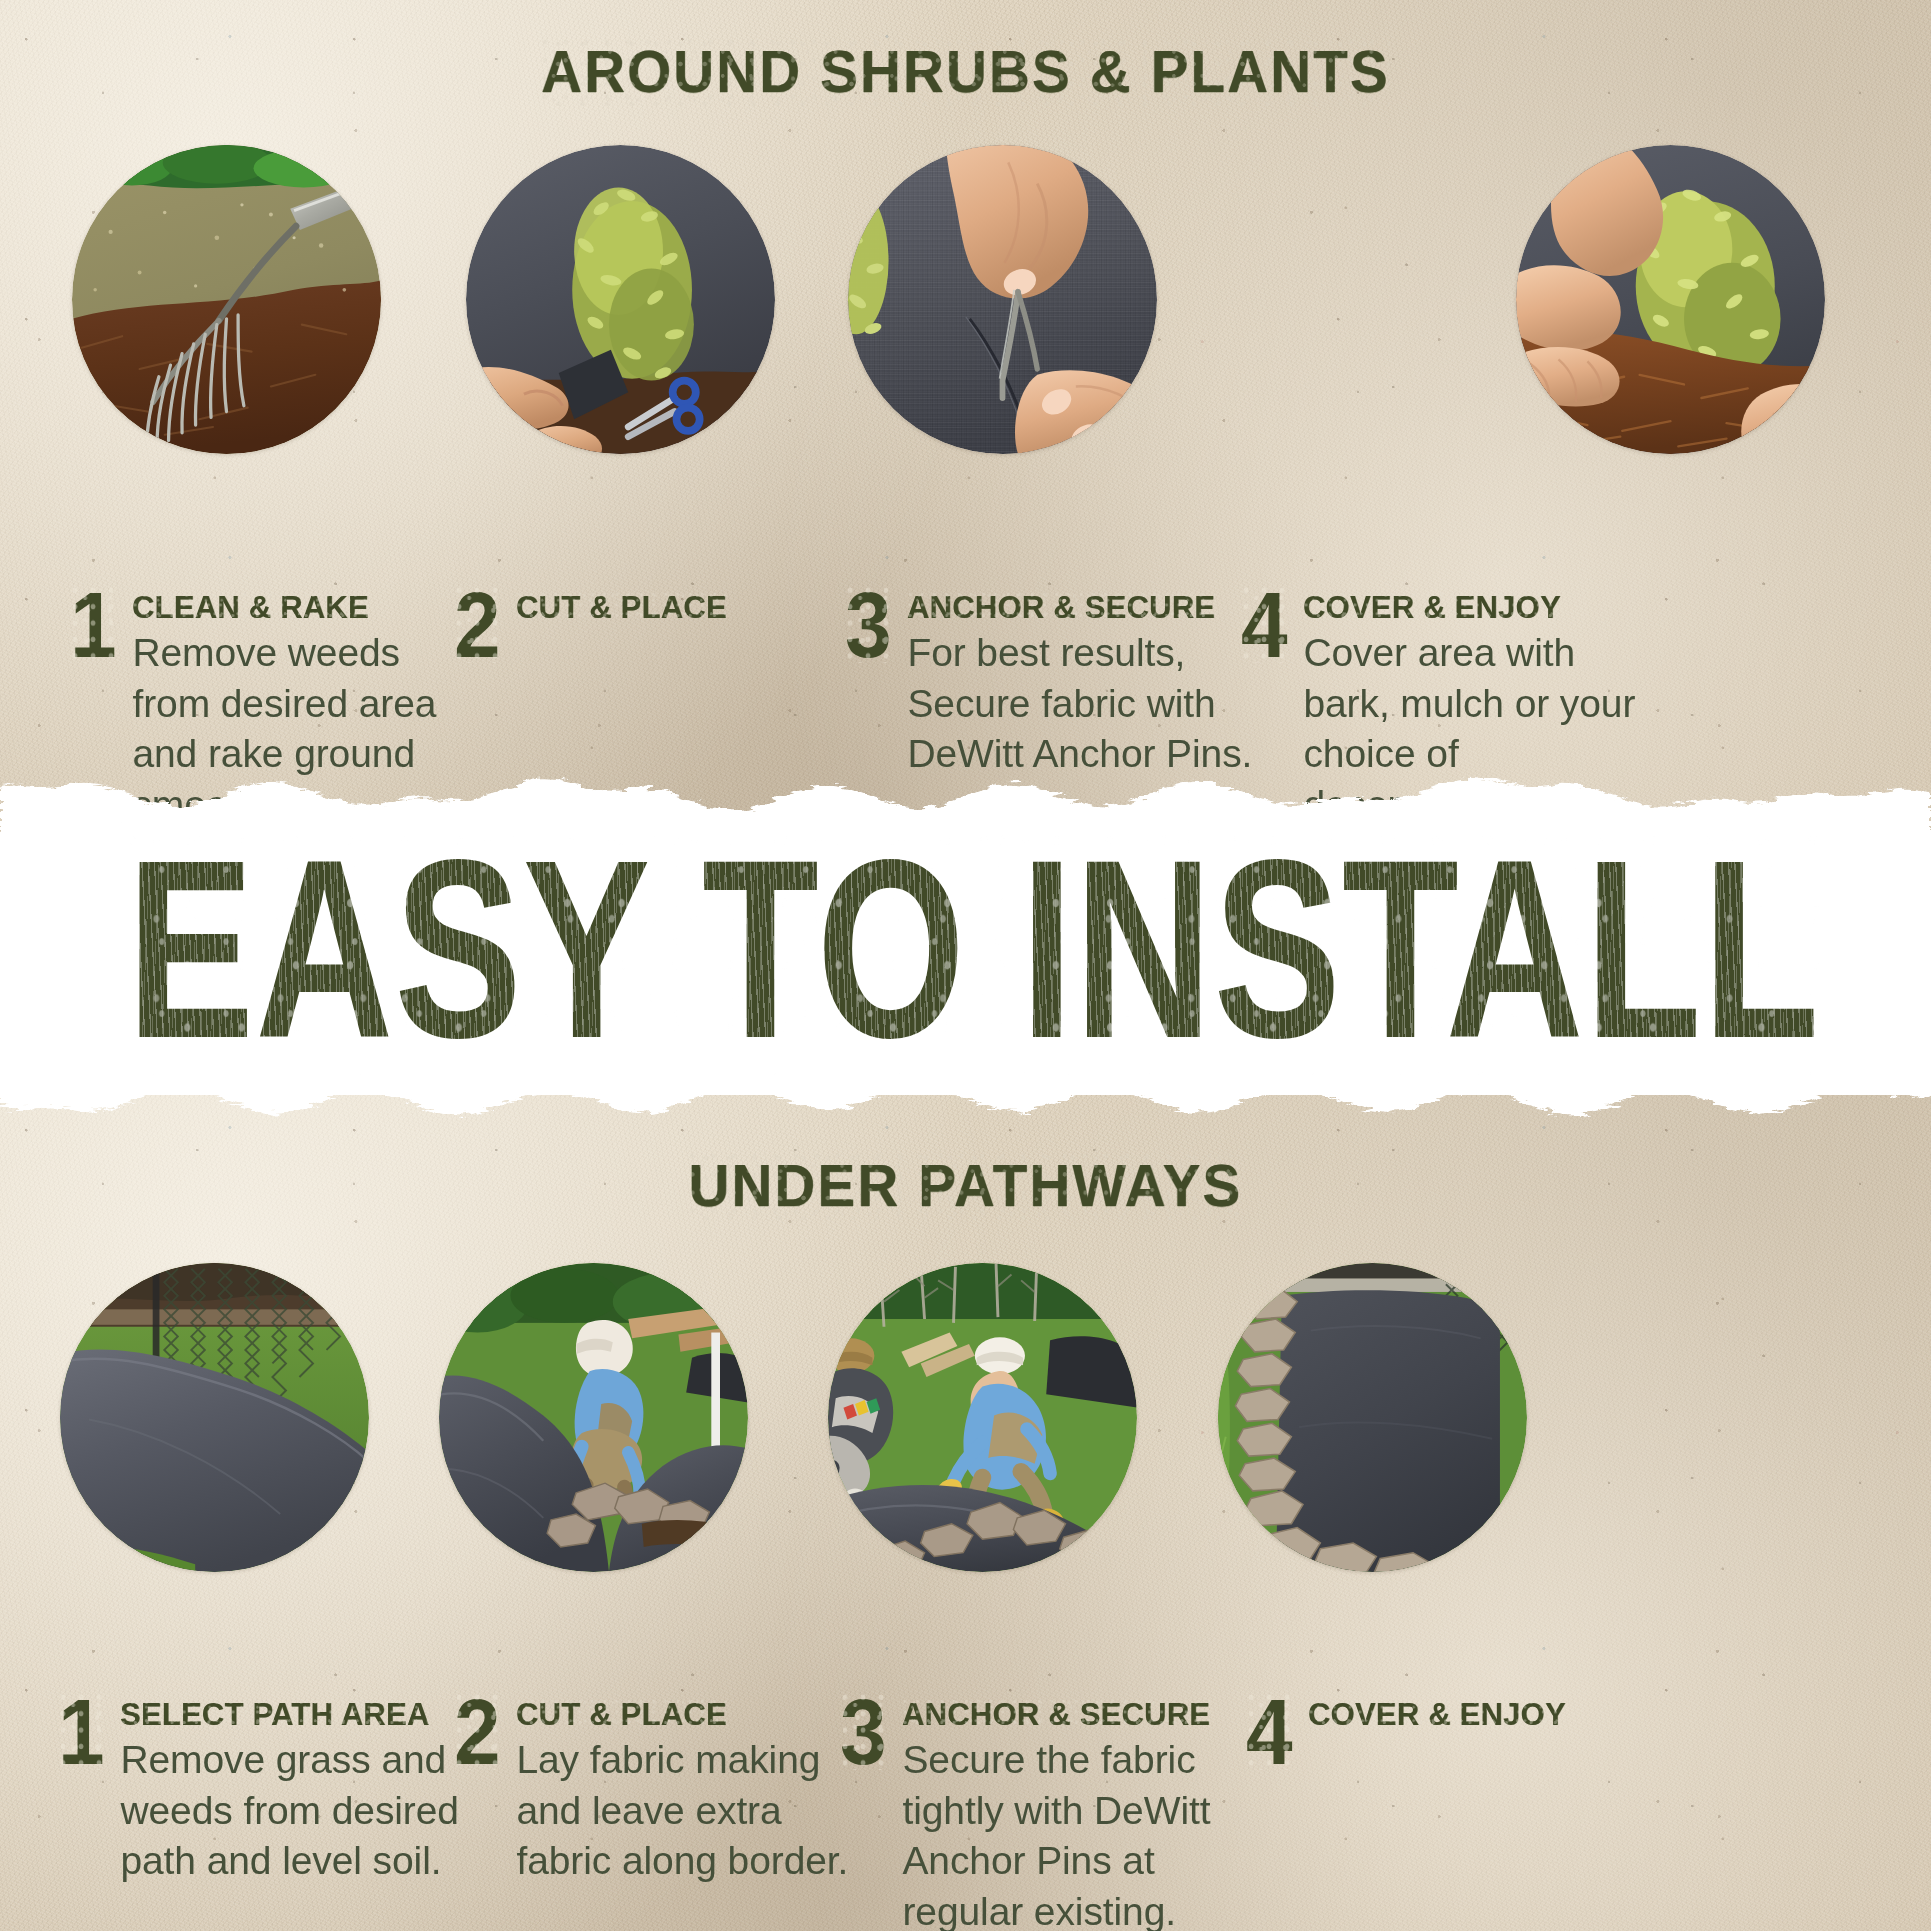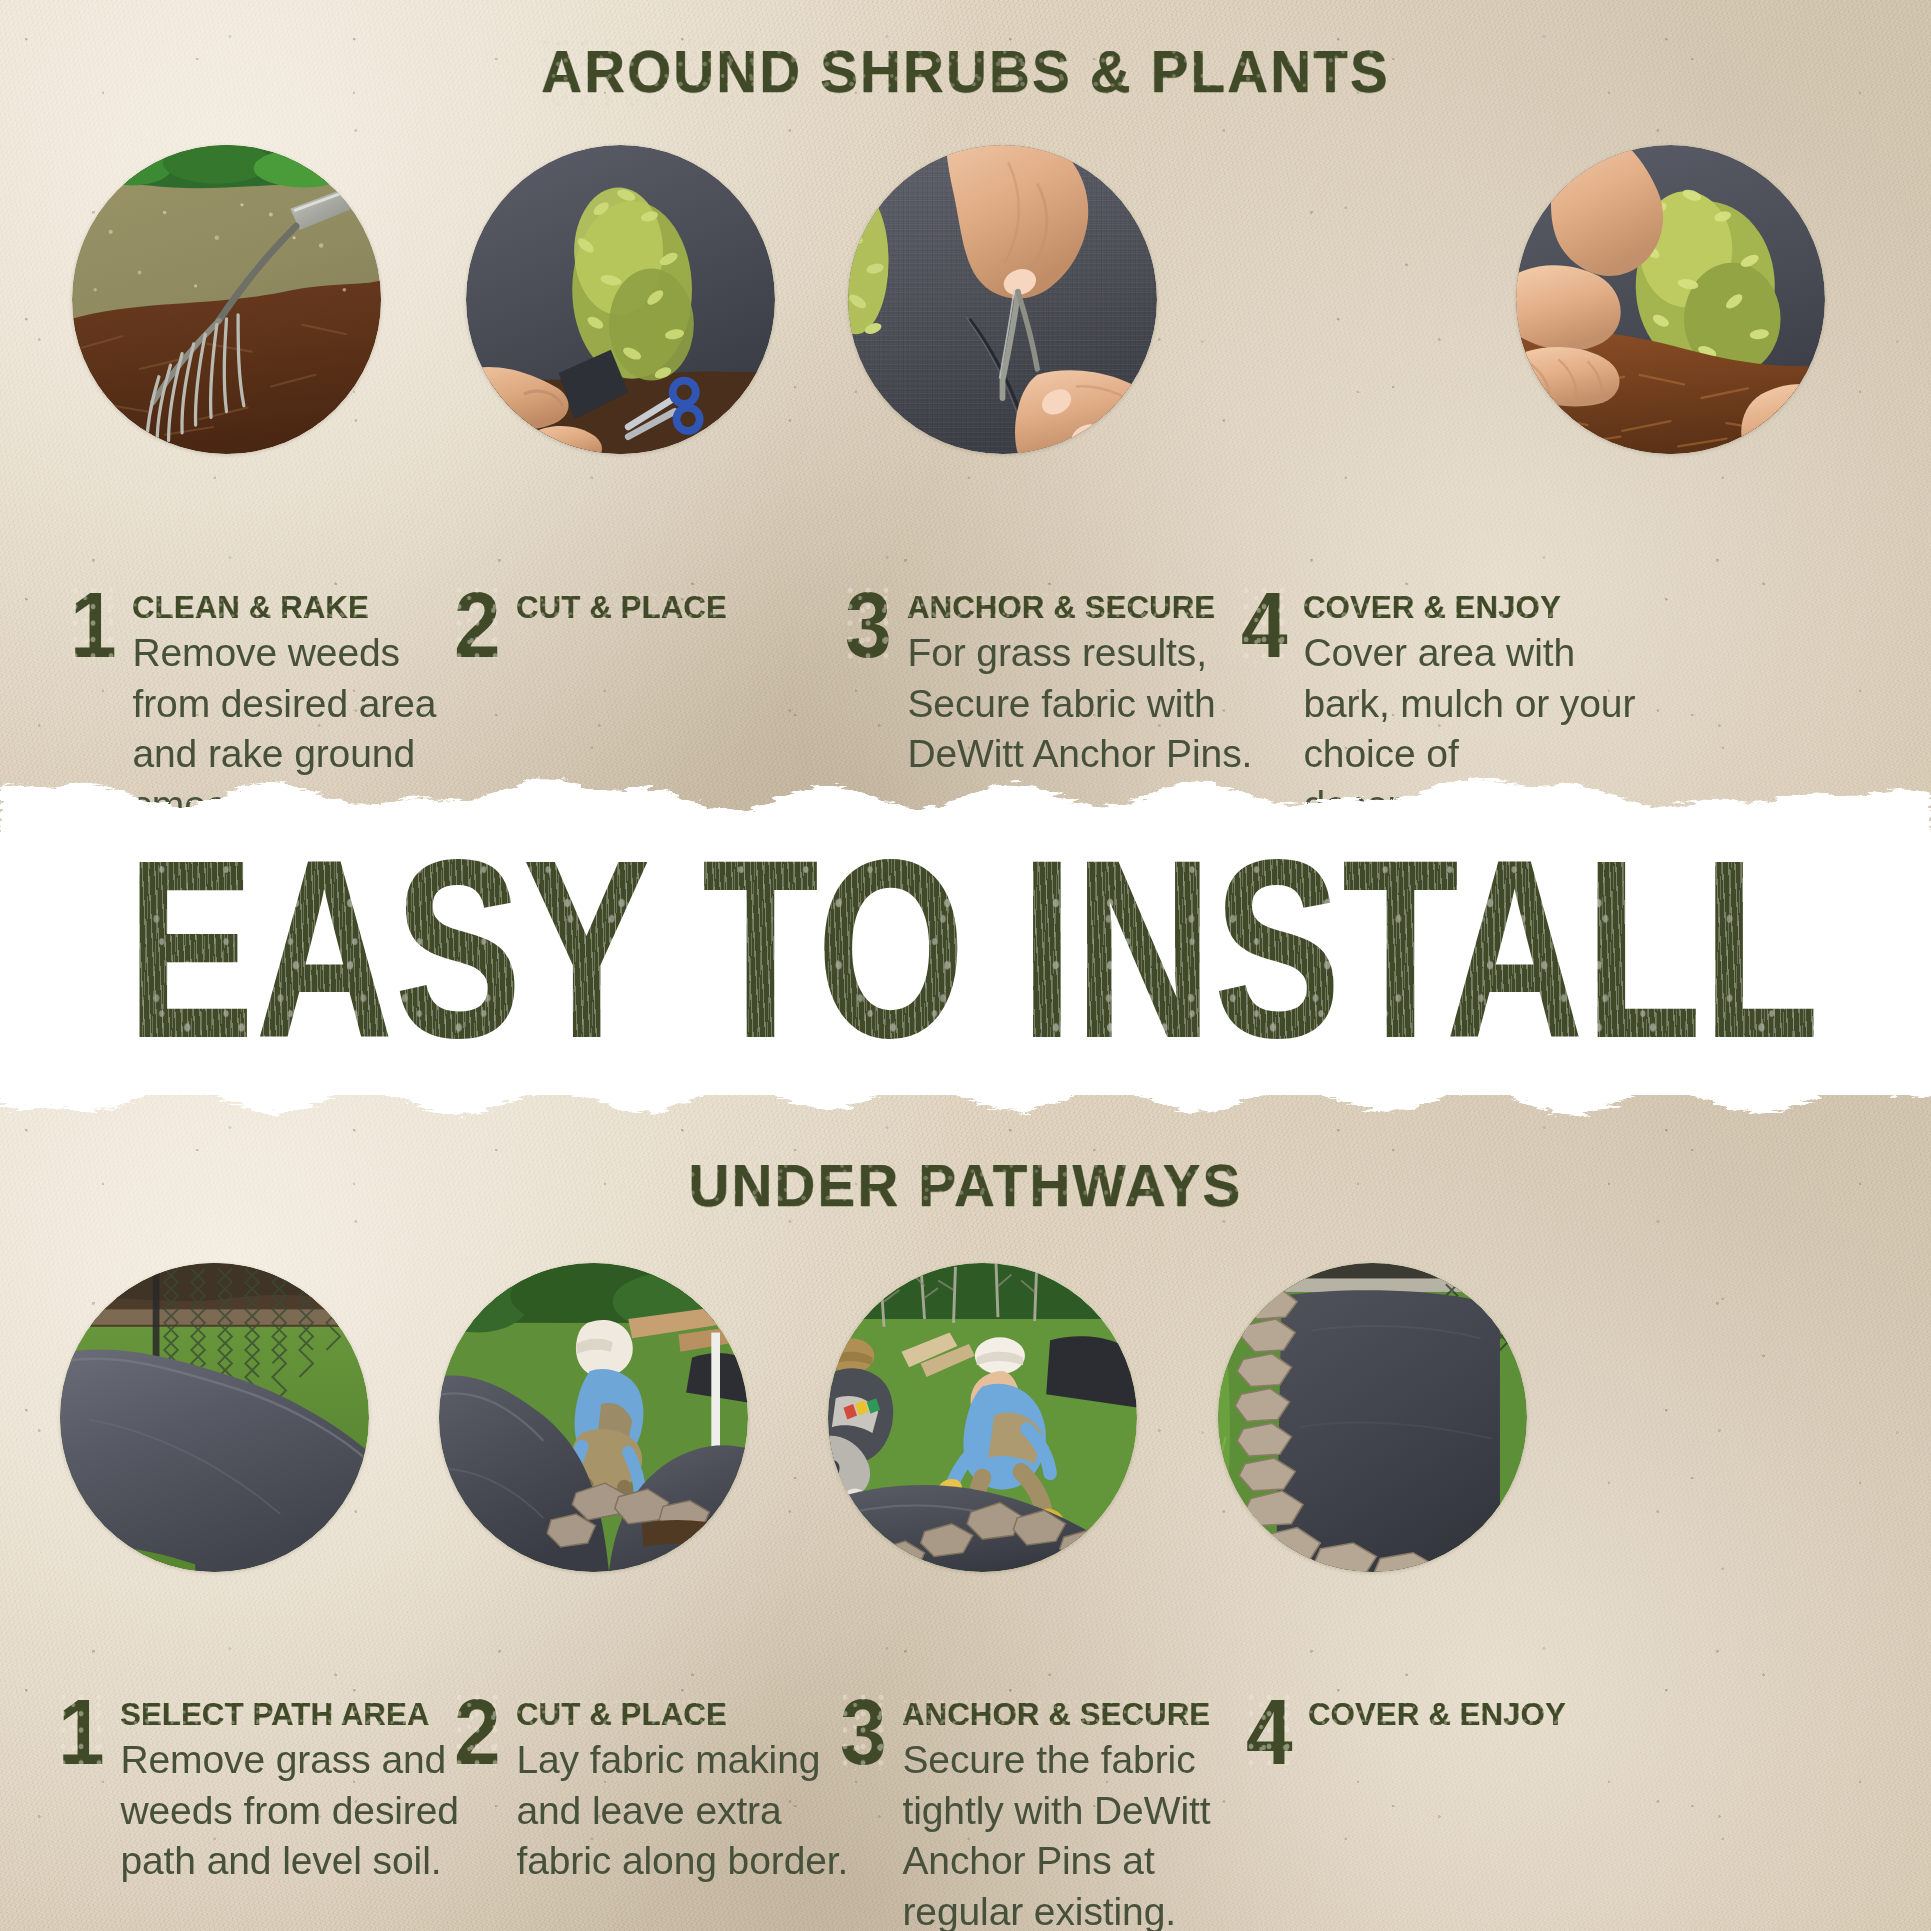--- a/index.html
+++ b/index.html
@@ -616,21 +616,21 @@
     <div class="step" style="left:845px; width:415px">
       <div class="step-num">
         <span>3</span>
         <span class="stampmask"></span>
       </div>
       <div class="step-body">
         <div class="step-head">
           <span>ANCHOR &amp; SECURE</span>
           <span class="stampmask"></span>
         </div>
-        <div class="step-desc">For grass results, Secure fabric with DeWitt Anchor Pins.</div>
+        <div class="step-desc">For best results, Secure fabric with DeWitt Anchor Pins.</div>
       </div>
     </div>
 
     <div class="step" style="left:1241px; width:406px">
       <div class="step-num">
         <span>4</span>
         <span class="stampmask"></span>
       </div>
       <div class="step-body">
         <div class="step-head">

